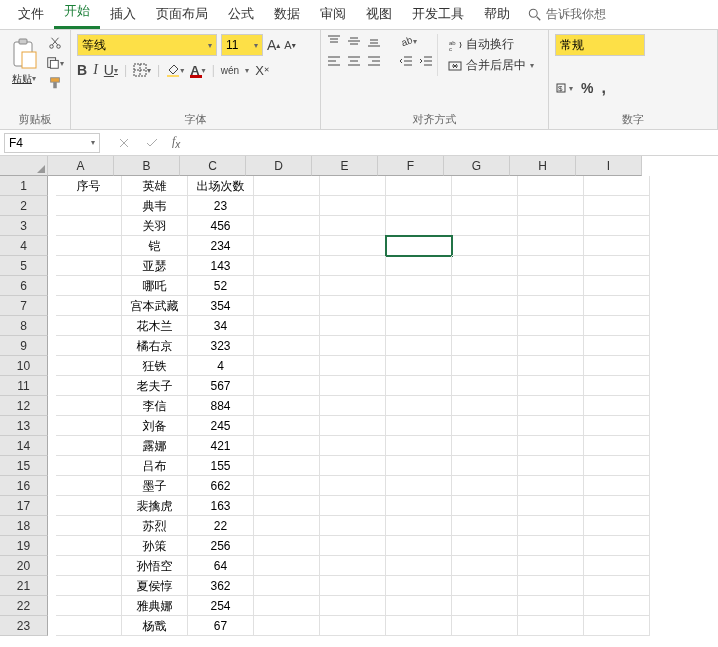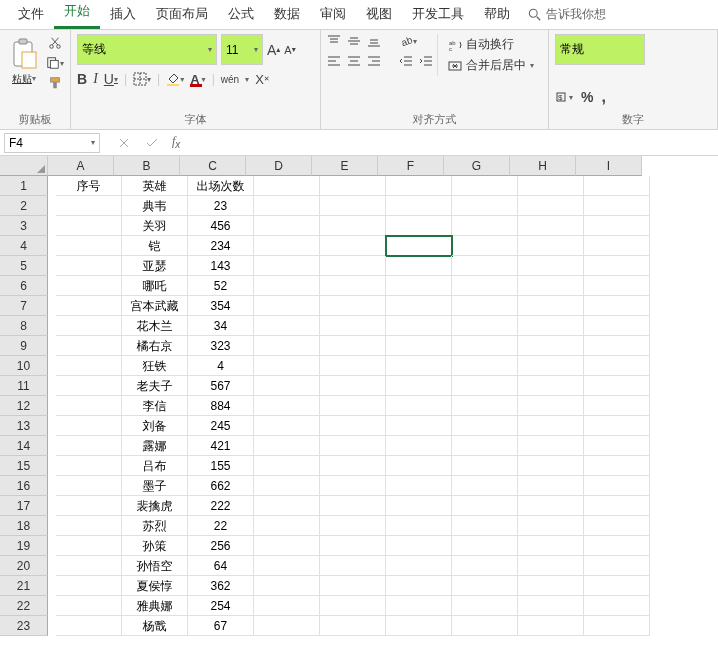--- a/index.html
+++ b/index.html
@@ -16,21 +16,21 @@
 .group-label { text-align: center; color: #666; font-size: 11px; margin-top: 2px; }
 .group-body { display: flex; align-items: flex-start; gap: 4px; flex: 1; }
 
 .big-btn { display: flex; flex-direction: column; align-items: center; padding: 4px; cursor: pointer; }
 .big-btn .lbl { font-size: 10px; color: #333; margin-top: 2px; text-decoration: underline; }
 .col-btns { display: flex; flex-direction: column; gap: 2px; }
 .tiny-btn { width: 18px; height: 18px; display: flex; align-items: center; justify-content: center; cursor: pointer; }
 
 .font-row1 { display: flex; align-items: center; gap: 4px; margin-bottom: 6px; }
 .font-row2 { display: flex; align-items: center; gap: 6px; }
-.combo { background: #bef264; border: 1px solid #ccc; height: 31px; display: flex; align-items: center; padding: 0 4px; font-size: 12px; }
+.combo { background: #fde047; border: 1px solid #ccc; height: 22px; display: flex; align-items: center; padding: 0 4px; font-size: 12px; }
 .combo.font { width: 140px; justify-content: space-between; }
 .combo.size { width: 42px; justify-content: space-between; }
 .drop { font-size: 8px; color: #666; }
 .ico { display: inline-flex; align-items: center; justify-content: center; cursor: pointer; color: #444; }
 .ico svg { display: block; }
 
 .align-block { display: flex; flex-direction: column; gap: 6px; }
 .align-row { display: flex; gap: 6px; }
 .txt-btn { display: flex; align-items: center; gap: 4px; padding: 2px 4px; cursor: pointer; font-size: 12px; color: #333; }
 
@@ -526,21 +526,21 @@
         <div class="cell"></div>
         <div class="cell"></div>
         <div class="cell"></div>
         <div class="cell"></div>
         <div class="cell"></div>
         <div class="cell"></div>
       </div>
       <div class="row">
         <div class="cell"></div>
         <div class="cell">裴擒虎</div>
-        <div class="cell">222</div>
+        <div class="cell">163</div>
         <div class="cell"></div>
         <div class="cell"></div>
         <div class="cell"></div>
         <div class="cell"></div>
         <div class="cell"></div>
         <div class="cell"></div>
       </div>
       <div class="row">
         <div class="cell"></div>
         <div class="cell">苏烈</div>

